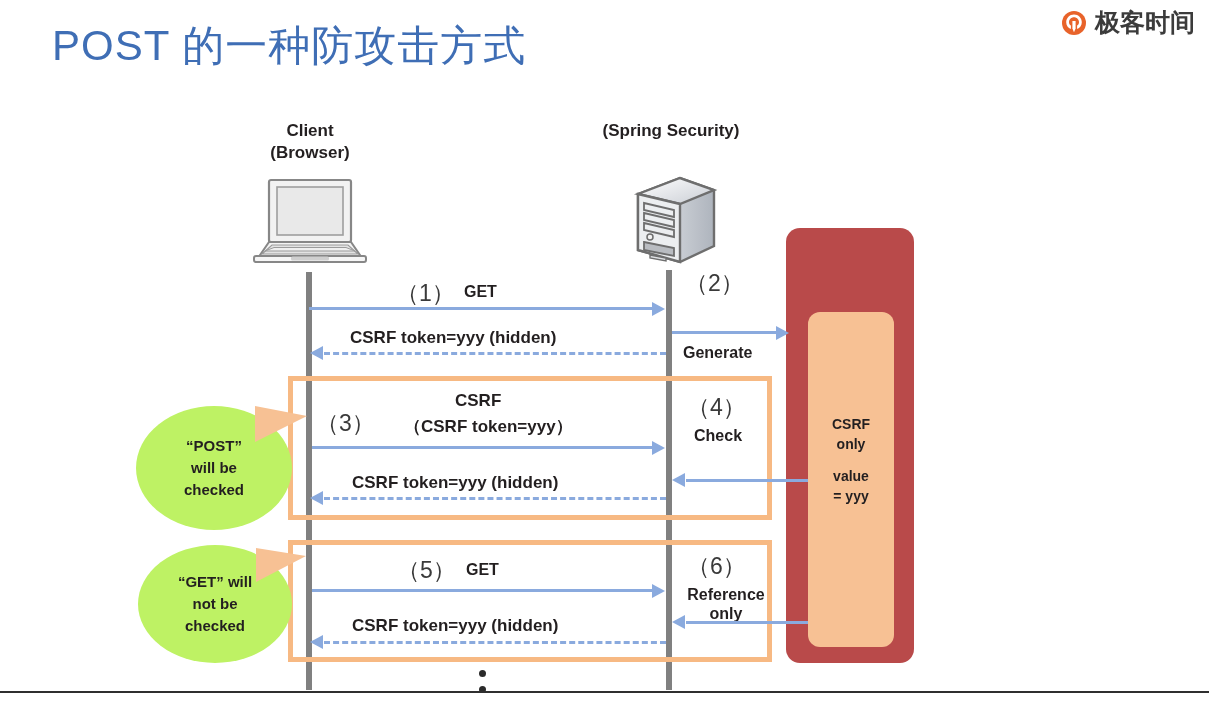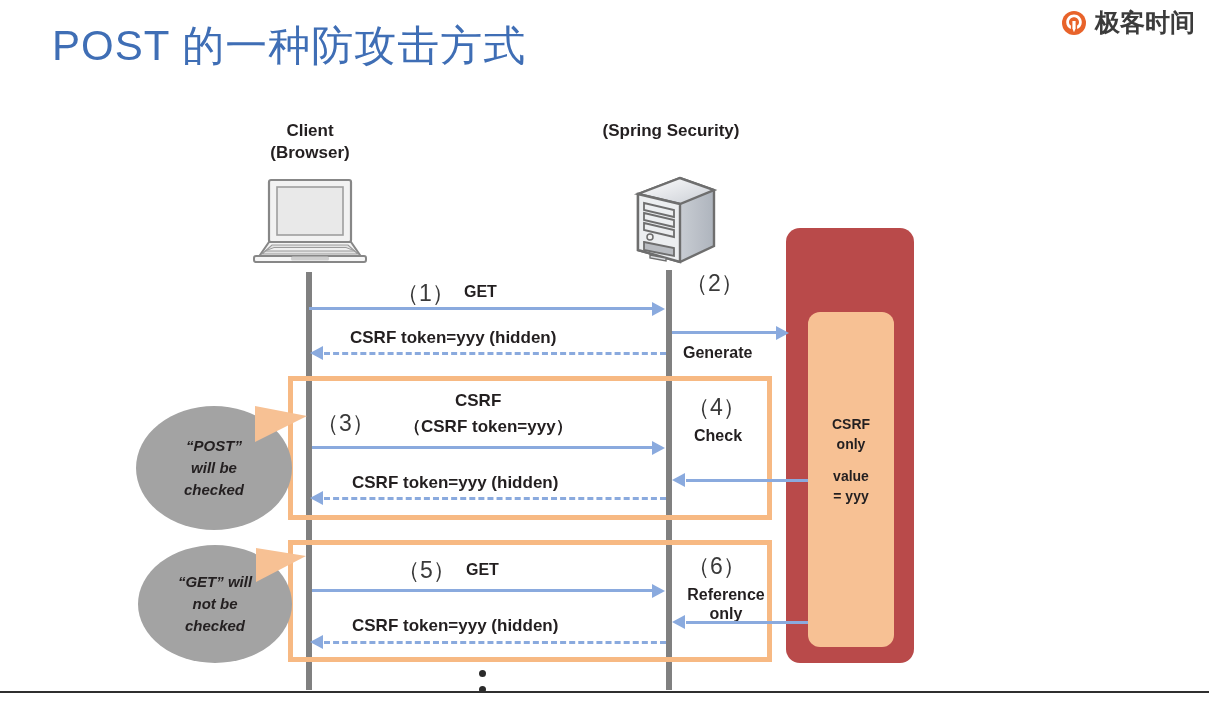--- a/index.html
+++ b/index.html
@@ -136,31 +136,30 @@
   .group-box {
     position: absolute;
     border: 5px solid #f7b983;
     background: transparent;
     box-sizing: border-box;
   }
 
   
   .bubble {
     position: absolute;
-    background: #a3a3a3;
+    background: #bef264;
     border-radius: 50%;
     display: flex;
     align-items: center;
     justify-content: center;
     text-align: center;
     font-size: 15px;
     font-weight: 700;
     color: #231f20;
     line-height: 1.45;
-    font-style: italic;
   }
   .bubble-tail {
     position: absolute;
     width: 0;
     height: 0;
   }
 
   
   .arrow-line {
     position: absolute;

